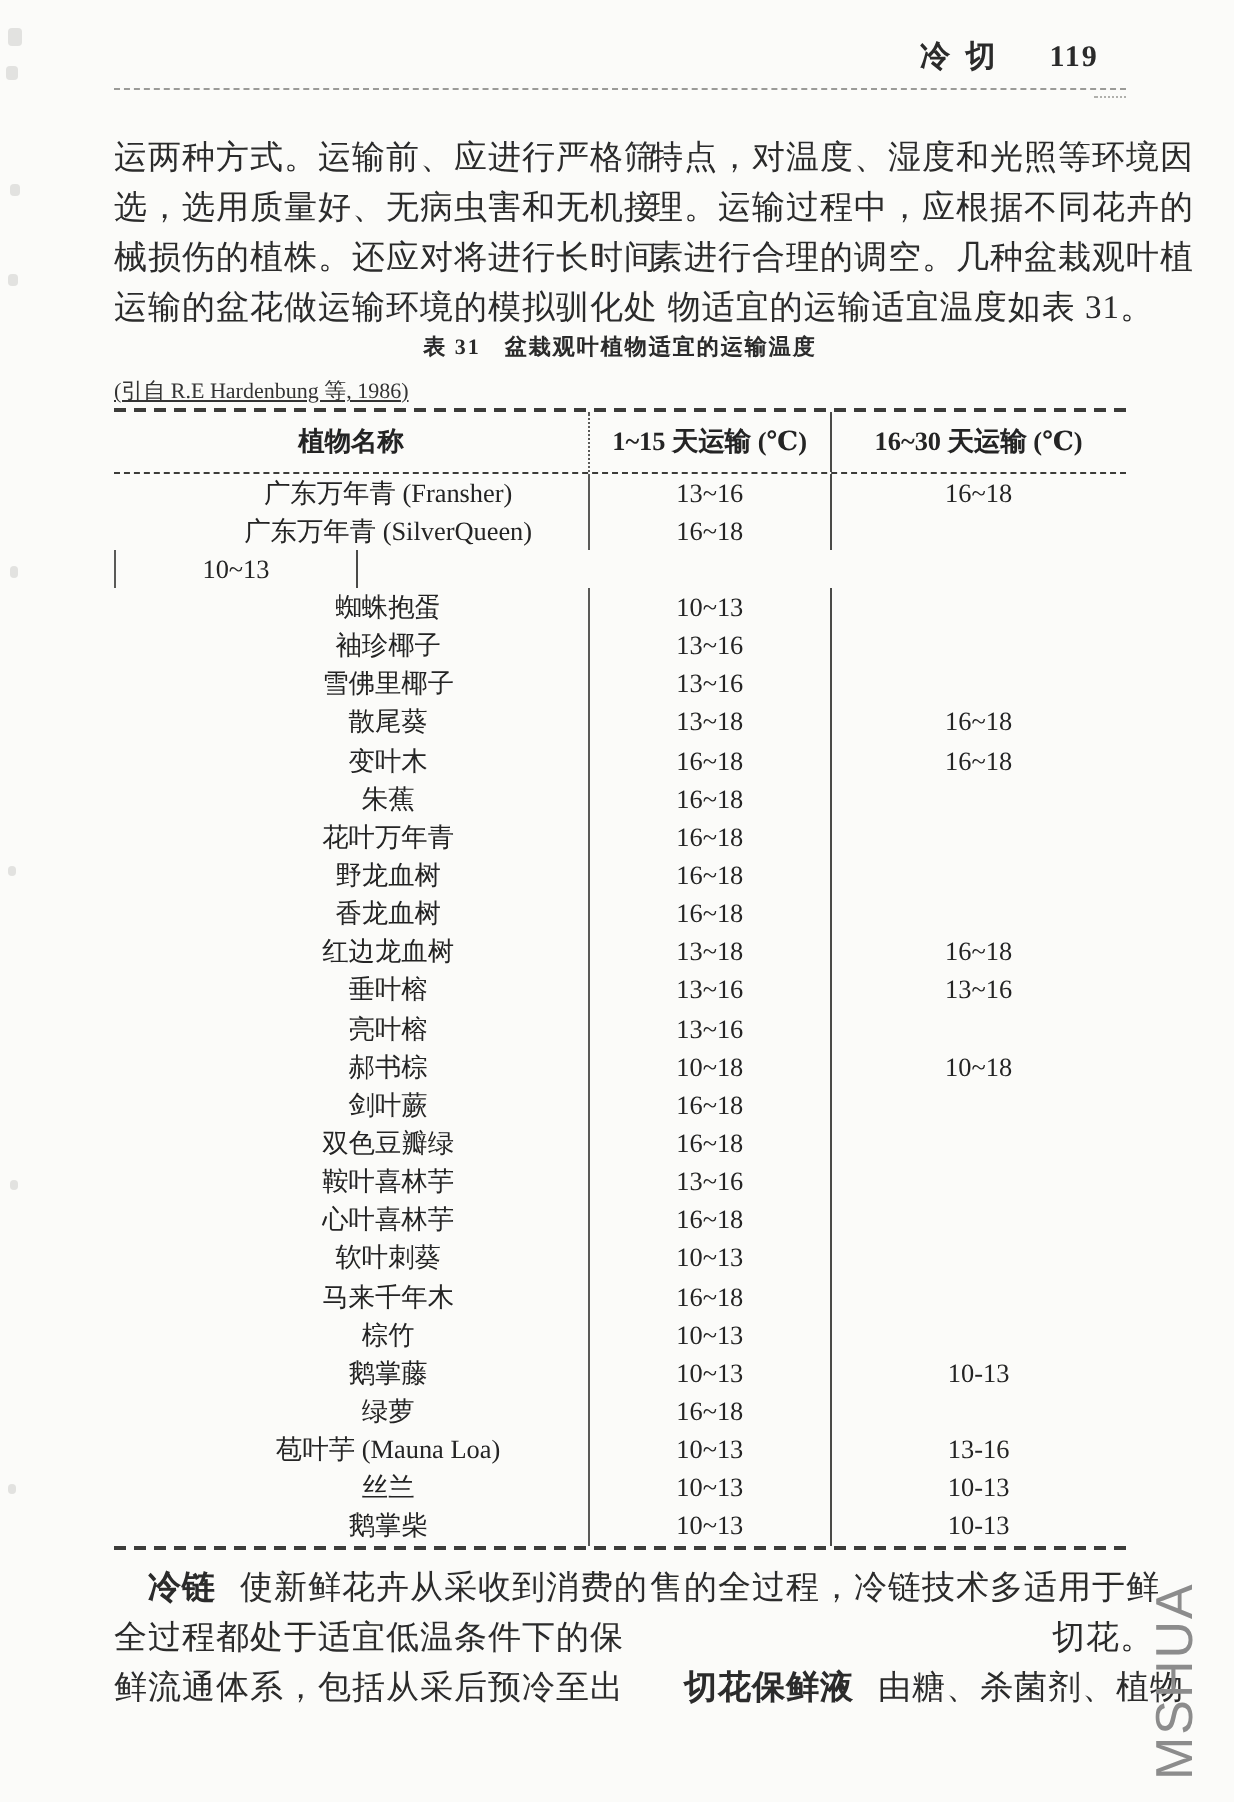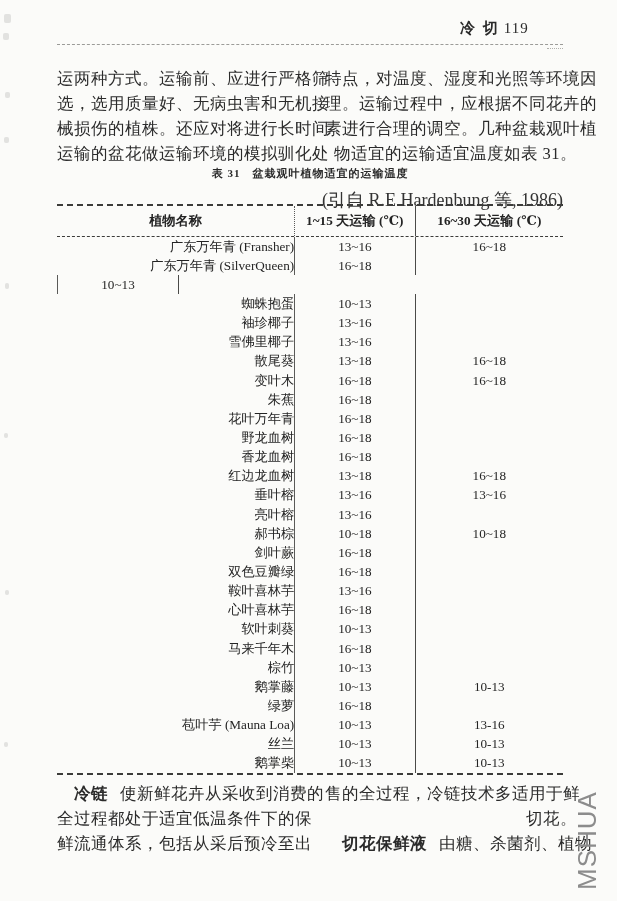--- a/index.html
+++ b/index.html
@@ -4,39 +4,39 @@
 <style>
   html,body{margin:0;padding:0;background:#e8e8e8;}
   .page{
     position:relative;width:617px;height:901px;margin:0 auto;
     background:#fbfbf9;overflow:hidden;
     font-family:"Liberation Serif","DejaVu Serif",serif;
     color:#2b2b2b;
   }
   
   .page-header{position:absolute;top:19px;left:460px;font-size:15px;font-weight:bold;letter-spacing:2px;white-space:nowrap;color:#2a2a2a;}
-  .page-number{margin-left:4px;font-weight:normal;letter-spacing:1px;}
+  .page-number{margin-left:25px;font-weight:bold;letter-spacing:1px;}
   .header-rule{position:absolute;left:57px;top:44px;width:506px;border-top:1px dashed #9b9b98;}
   .header-rule-tick{position:absolute;left:547px;top:48px;width:16px;border-top:1px dotted #b0b0ac;}
 
   
   .twocol{position:absolute;left:57px;display:flex;gap:16px;text-align:right;}
   .col{width:252px;}
   .line{font-size:16.5px;line-height:25px;white-space:nowrap;letter-spacing:0.5px;}
   .indent{padding-left:17px;}
   .lead{font-weight:bold;margin-right:12px;}
 
   
   .table-title{position:absolute;left:57px;top:166px;width:506px;text-align:center;font-size:11px;font-weight:bold;letter-spacing:1px;}
-  .table-subtitle{position:absolute;left:57px;top:188px;width:506px;text-align:right;font-size:18px;color:#333;}
+  .table-subtitle{position:absolute;left:57px;top:188px;width:506px;text-align:left;font-size:11px;color:#333;text-decoration:underline;}
   .dtable{position:absolute;left:57px;top:204px;width:506px;border-top:2px dashed #3c3c3a;border-bottom:2px dashed #3c3c3a;font-size:13.2px;color:#242424;}
   .thead{display:flex;height:30px;align-items:center;border-bottom:1.5px dashed #3c3c3a;font-weight:700;justify-content:flex-end;}
   .trow{display:flex;height:19.15px;align-items:center;}
   .tcell{overflow:hidden;white-space:nowrap;}
-  .c0{width:238px;padding-left:37px;box-sizing:border-box;text-align:right;}
+  .c0{width:238px;padding-left:37px;box-sizing:border-box;text-align:center;}
   .c1{width:120px;text-align:center;border-left:1px solid #5a5a58;align-self:stretch;display:flex;align-items:center;justify-content:center;}
   .c2{width:148px;text-align:center;border-left:1px solid #4a4a48;align-self:stretch;display:flex;align-items:center;justify-content:center;}
   .thead .c0{text-align:center;padding-left:0;}
   .thead .c1{border-left:1px dotted #5a5a58;}
 
   
   .watermark{
     position:absolute;left:542px;top:832px;width:90px;height:26px;
     transform:rotate(-90deg);transform-origin:center;
     font-family:"Liberation Sans","DejaVu Sans",sans-serif;

